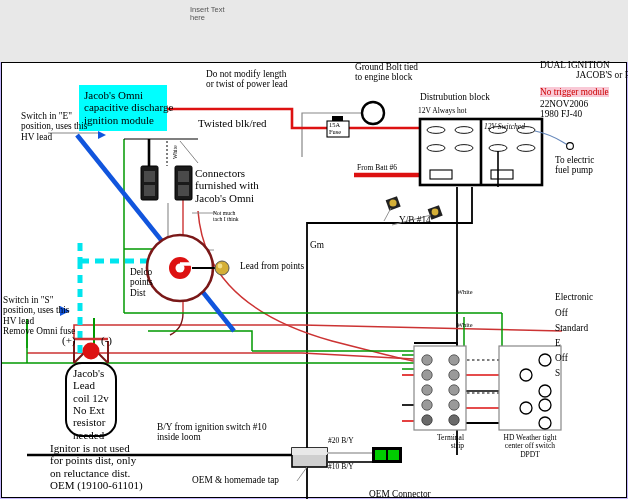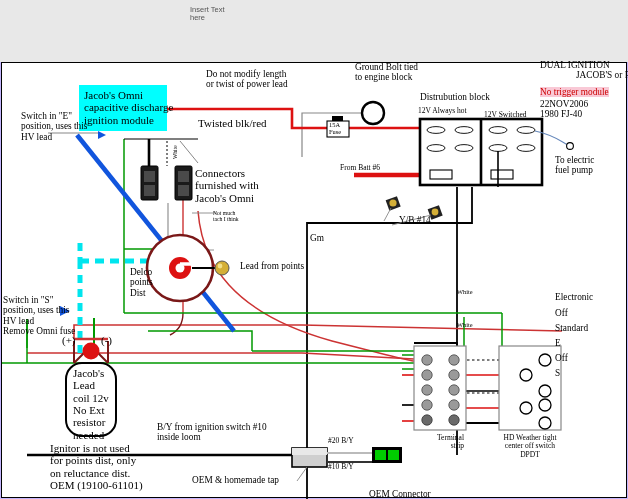--- a/index.html
+++ b/index.html
@@ -228,25 +228,25 @@
     <div style="position:absolute;left:538px;top:-3px;">
       <div class="lbl s9" style="position:relative;left:0;top:0;">DUAL IGNITION</div>
       <div class="lbl s9" style="position:relative;left:0;top:0;margin-left:36px;">JACOB'S or POINTS</div>
       <div class="lbl s9 hl" style="position:relative;left:0;top:0;display:inline-block;">No trigger module</div>
       <div class="lbl s9" style="position:relative;left:0;top:0;">22NOV2006</div>
       <div class="lbl s9" style="position:relative;left:0;top:0;">1980 FJ-40</div>
     </div>
 
     <div class="lbl s6" style="left:327px;top:59px;line-height:1.05;">15A</div>
     <div class="lbl s6" style="left:327px;top:66px;line-height:1.05;">Fuse</div>
-    <div class="lbl s7" style="left:338px;top:101px;text-align:center;">From Batt #6</div>
+    <div class="lbl s7" style="left:355px;top:101px;text-align:center;">From Batt #6</div>
 
     <div class="lbl s9" style="left:418px;top:29px;">Distrubution block</div>
     <div class="lbl s7" style="left:416px;top:44px;">12V Always hot</div>
-    <div class="lbl s7" style="left:482px;top:48px;">12V Switched</div>
+    <div class="lbl s7" style="left:482px;top:60px;font-style:italic;">12V Switched</div>
     <div class="lbl s9" style="left:553px;top:92px;">To electric
 fuel pump</div>
 
     <div class="lbl s9" style="left:19px;top:48px;">Switch in "E"
 position, uses this
 HV lead</div>
 
     <div class="lbl s8" style="left:193px;top:104px;">Connectors
 furnished with
 Jacob's Omni</div>
@@ -256,21 +256,21 @@
 
     <div class="lbl s9" style="left:1px;top:232px;">Switch in "S"
 position, uses this
 HV lead
 Remove Omni fuse</div>
 
     <div class="lbl s9" style="left:128px;top:204px;">Delco
 points
 Dist</div>
     <div class="lbl s9" style="left:238px;top:198px;">Lead from points</div>
-    <div class="lbl s9" style="left:308px;top:170px;">Gm</div>
+    <div class="lbl s9" style="left:308px;top:177px;">Gm</div>
     <div class="lbl s9" style="left:397px;top:152px;">Y/B #14</div>
 
     <div class="lbl s8" style="left:60px;top:271px;">(+)</div>
     <div class="lbl s8" style="left:99px;top:271px;">(-)</div>
     <div class="lbl s8" style="left:71px;top:304px;">Jacob's
 Lead
 coil 12v
 No Ext
 resistor
 needed</div>

